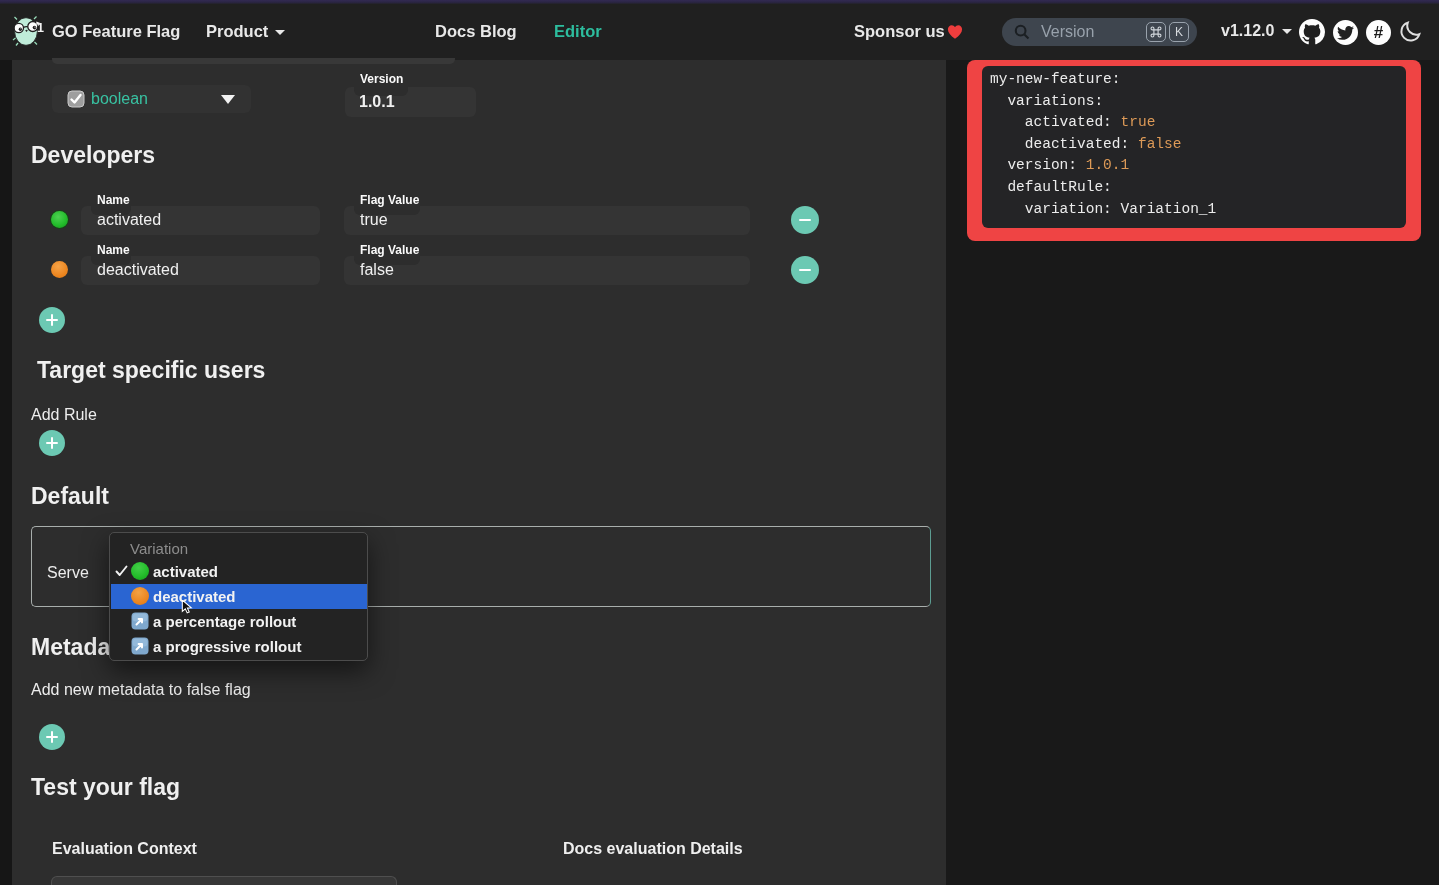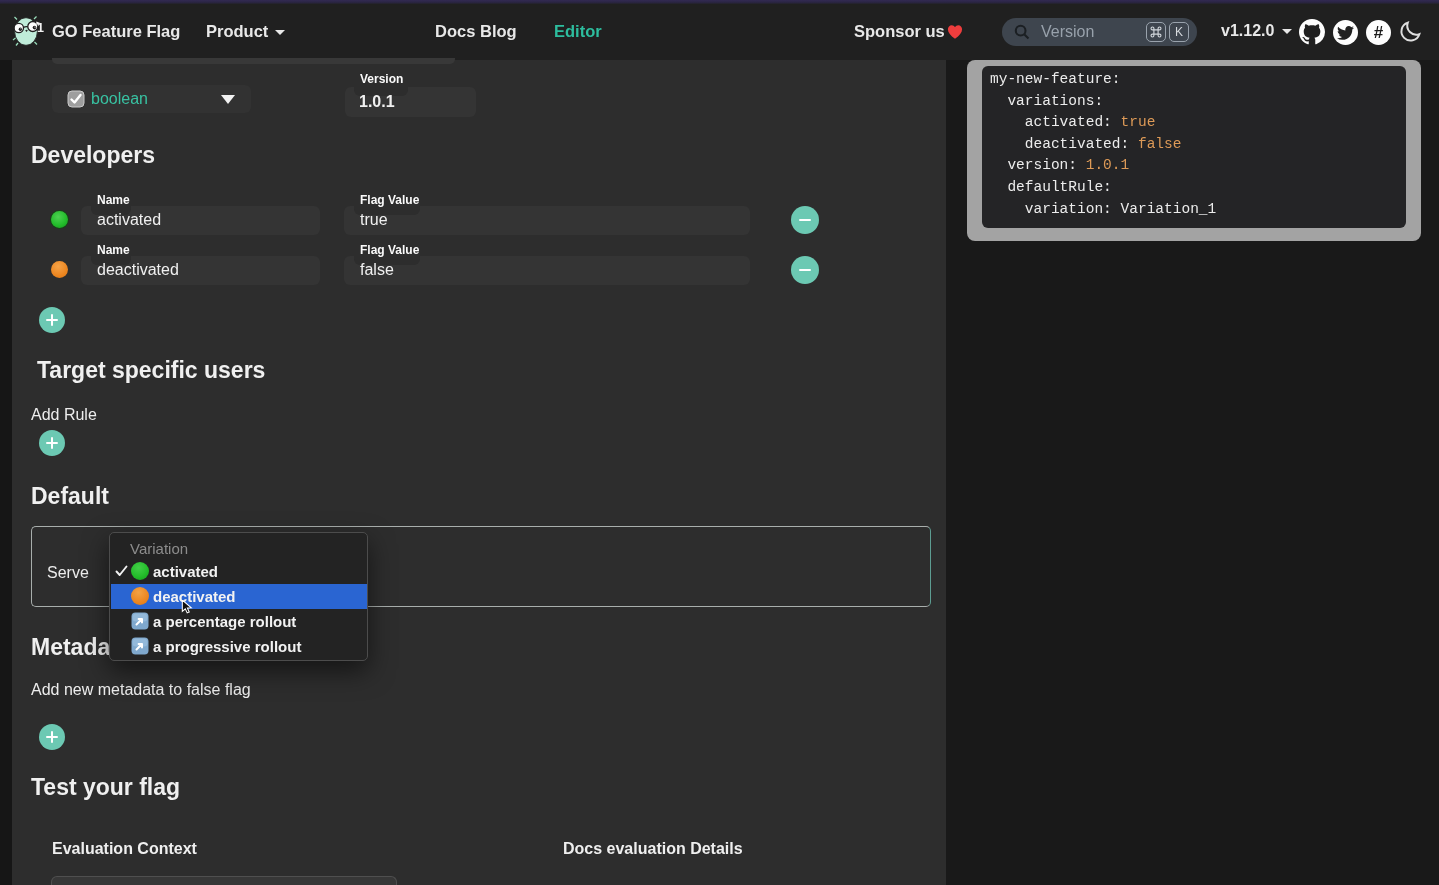--- a/index.html
+++ b/index.html
@@ -35,21 +35,21 @@
   .circbtn .bar { position:absolute; background:#fff; border-radius:2px; }
 
   
   #popup { position:absolute; left:109px; top:532px; width:259px; height:129px; background:#232323;
     border:1px solid #4c4c4c; border-radius:5px; box-shadow:0 10px 26px rgba(0,0,0,.55); z-index:20; }
   .prow { position:absolute; left:1px; width:256px; height:25px; color:#f2f2f2; font-size:15px; font-weight:700; }
   .prow .ptxt { position:absolute; left:42px; top:4px; }
   .emdot { position:absolute; left:20px; top:3px; width:18px; height:18px; border-radius:50%; }
 
   
-  #codeouter { position:absolute; left:967px; top:60px; width:454px; height:181px; background:#a3a3a3; border-radius:8px; }
+  #codeouter { position:absolute; left:967px; top:60px; width:454px; height:181px; background:#ef4444; border-radius:8px; }
   #codeinner { position:absolute; left:15px; top:6px; width:424px; height:162px; background:#242426; border-radius:6px; }
   #codeinner pre { font-family:"Liberation Mono", monospace; font-size:14.5px; line-height:21.6px; color:#ececec; position:absolute; left:8px; top:3px; }
   .org { color:#dd9a57; }
 </style>
 </head>
 <body>
 <div id="page">
   <div id="leftstrip"></div>
   <div id="maincol"></div>
   <div id="rightcol"></div>

